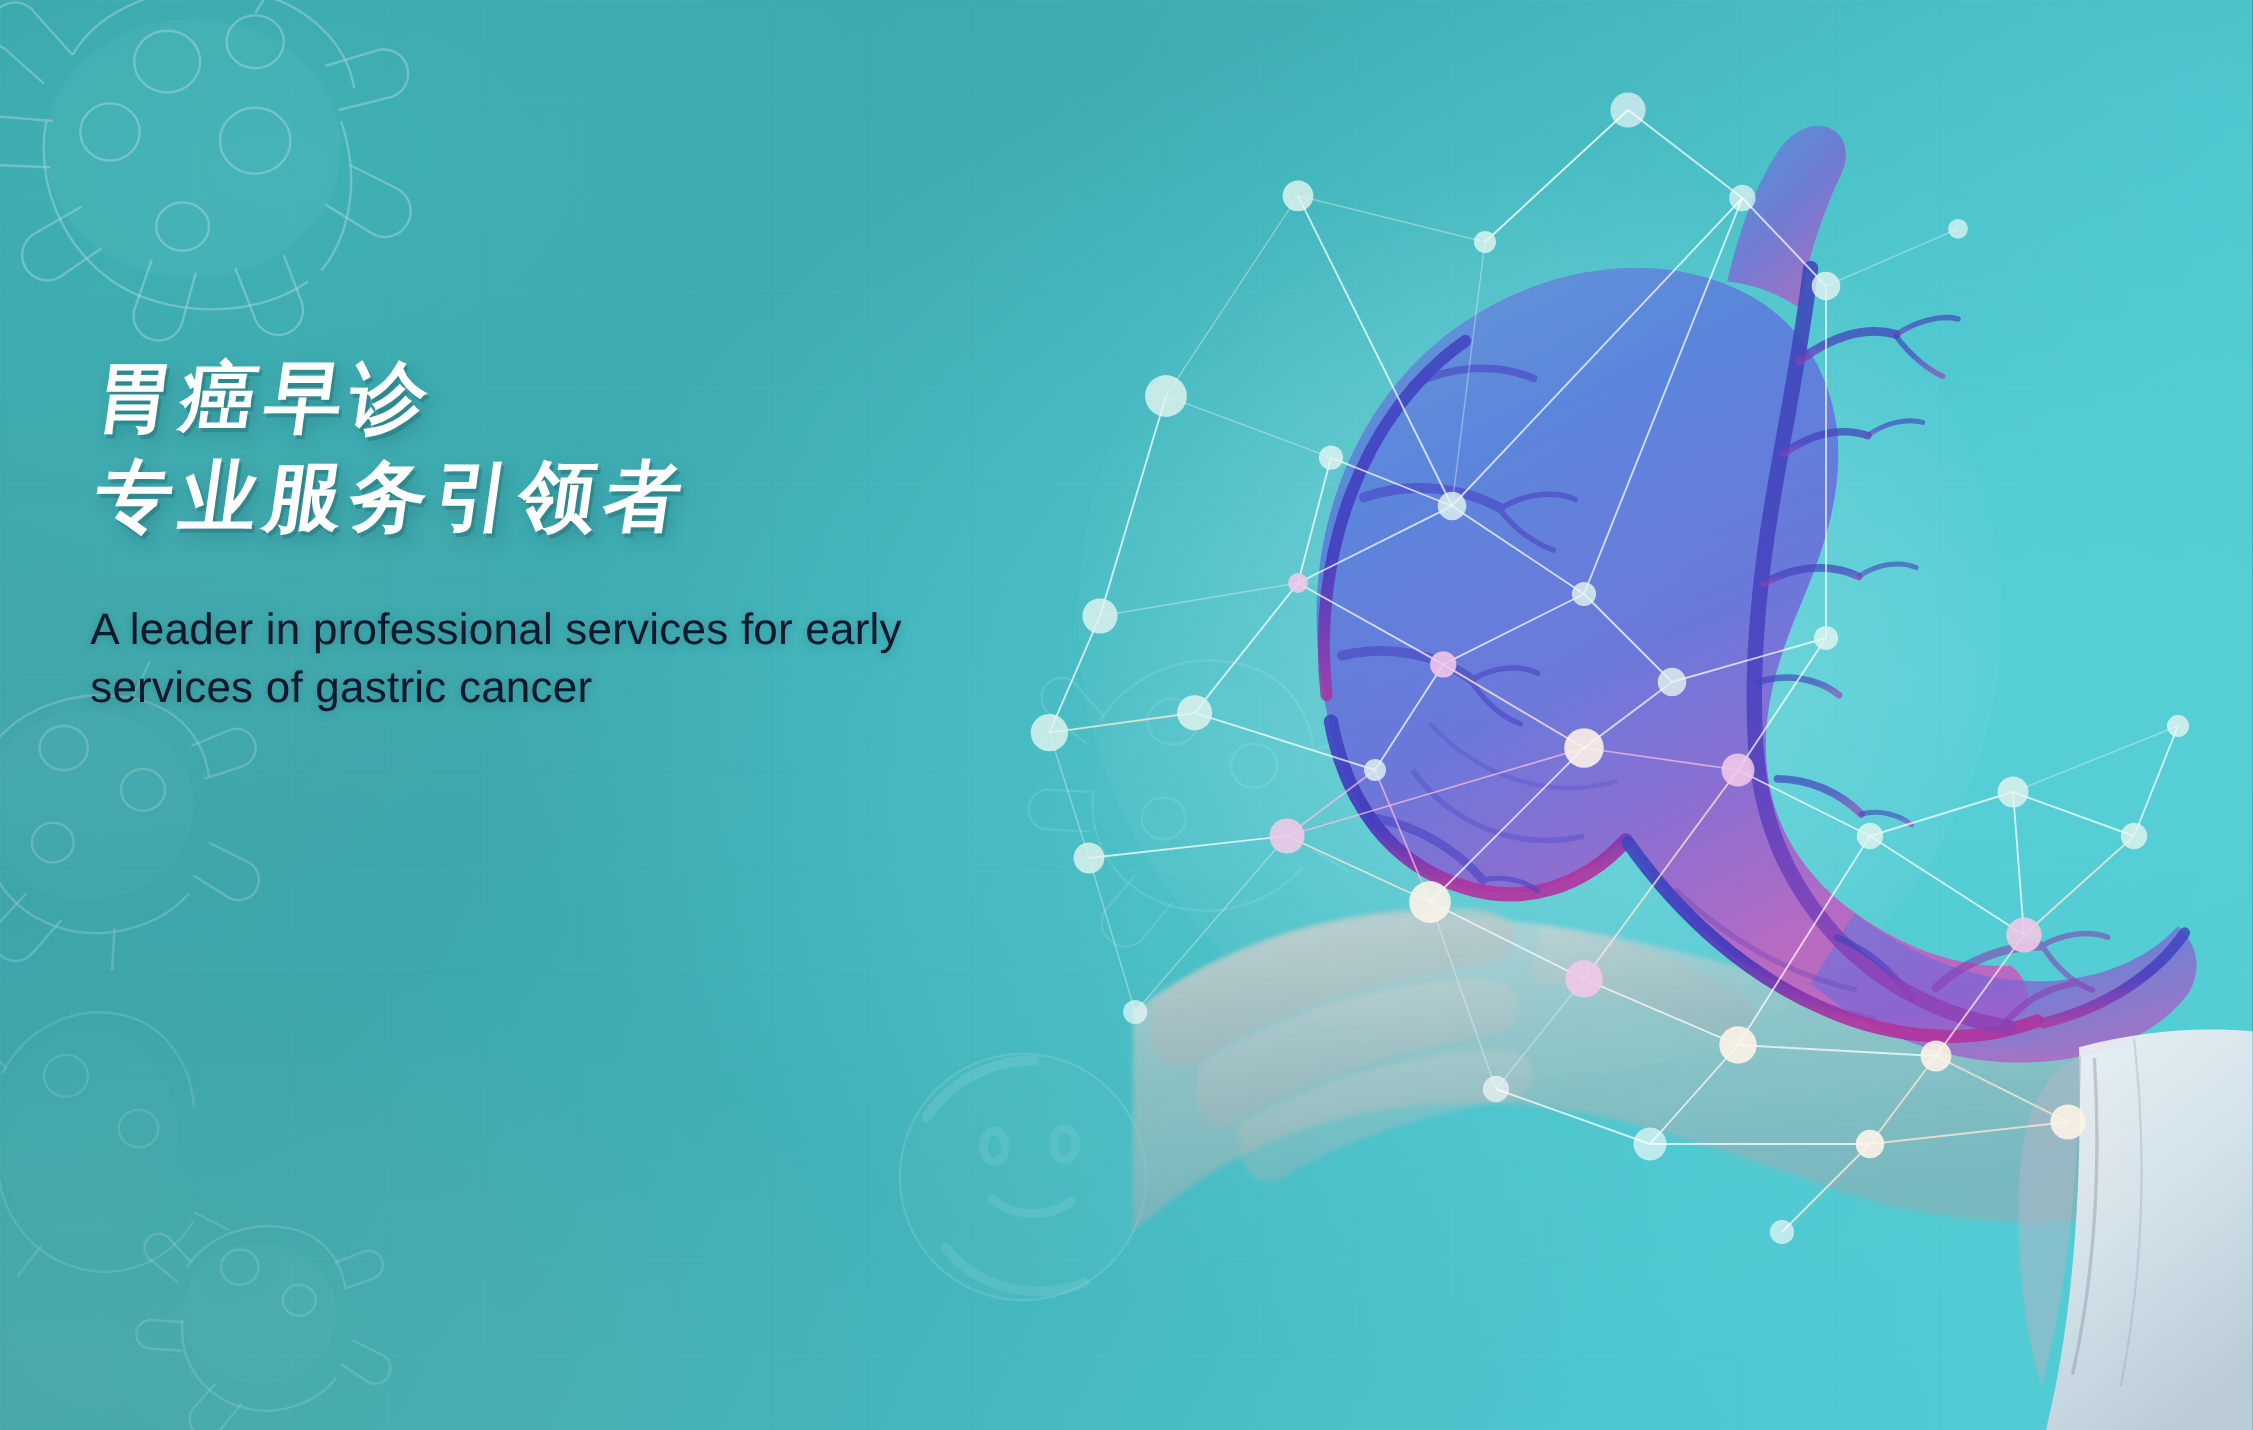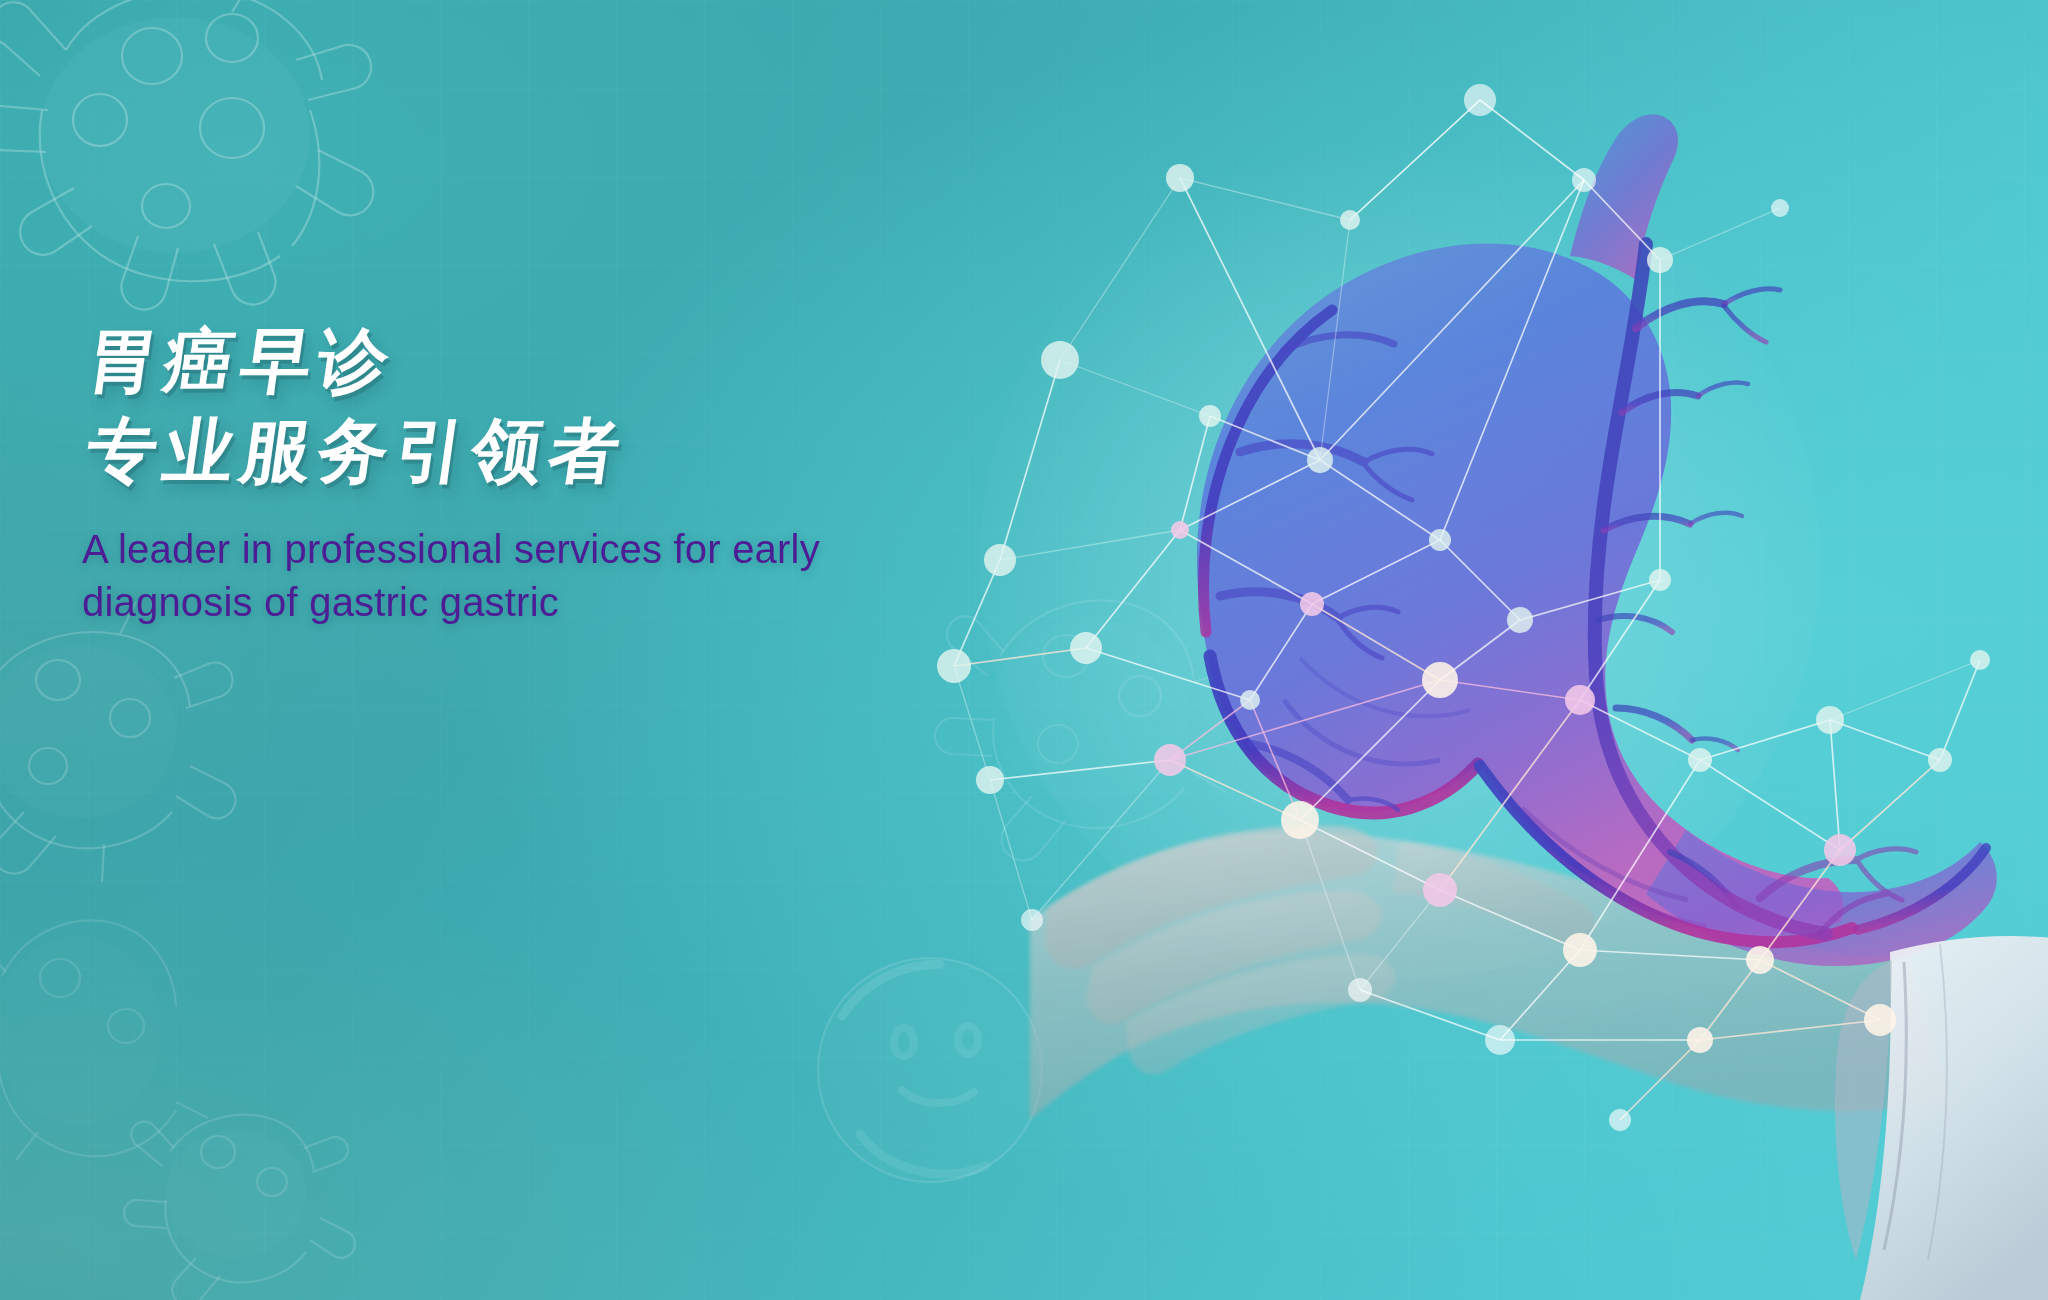--- a/index.html
+++ b/index.html
@@ -71,22 +71,22 @@
     transform: skewX(-8deg);
     transform-origin: left bottom;
     text-shadow:
       3px 4px 0 rgba(40,120,126,0.55),
       6px 8px 14px rgba(20,80,88,0.28);
     white-space: nowrap;
   }
   .title-line + .title-line { margin-top: 12px; }
 
   .subtitle {
-    margin-top: 33px;
-    color: #4c1d95;
+    margin-top: 56px;
+    color: #0f172a;
     font-size: 40px;
     line-height: 53px;
     font-weight: 400;
     letter-spacing: 0.2px;
     max-width: 790px;
     text-shadow: 0 2px 8px rgba(18,78,86,0.30);
   }
 
   
   .art {
@@ -507,17 +507,17 @@
         </g>
       </g>
     </svg>
   </div>
 
   <div class="textblock">
     <div class="title-line">胃癌早诊</div>
     <div class="title-line">专业服务引领者</div>
     <div class="subtitle">
       <div>A leader in professional services for early</div>
-      <div>diagnosis of gastric gastric</div>
+      <div>services of gastric cancer</div>
     </div>
   </div>
 
 </div>
 
 </body></html>

